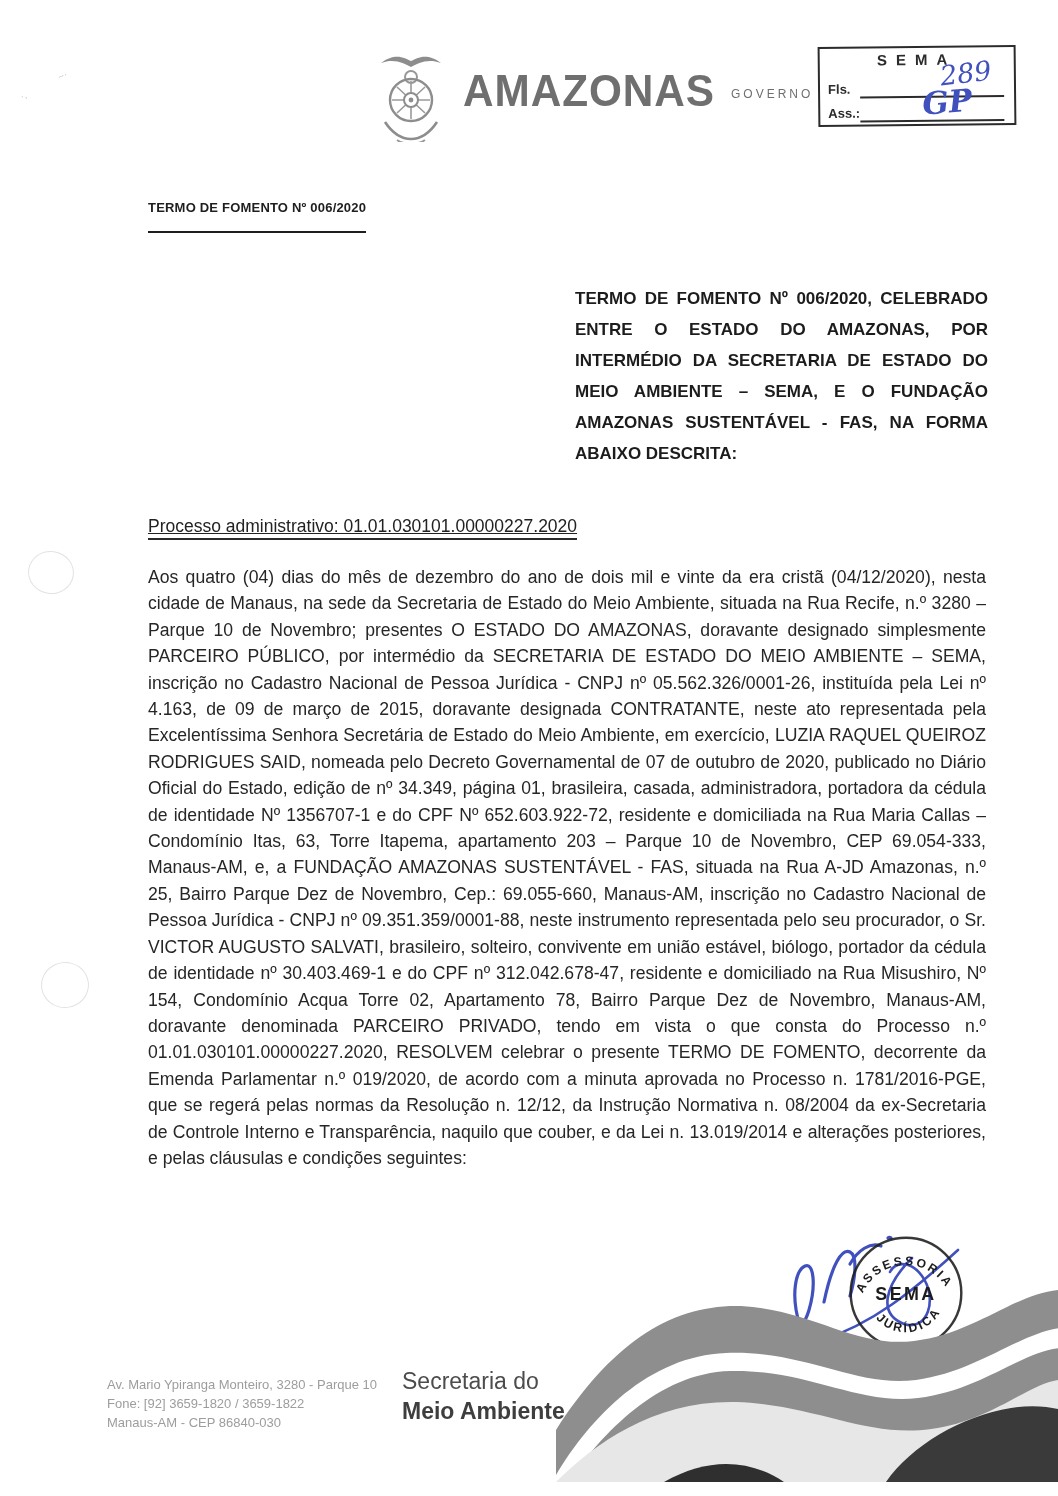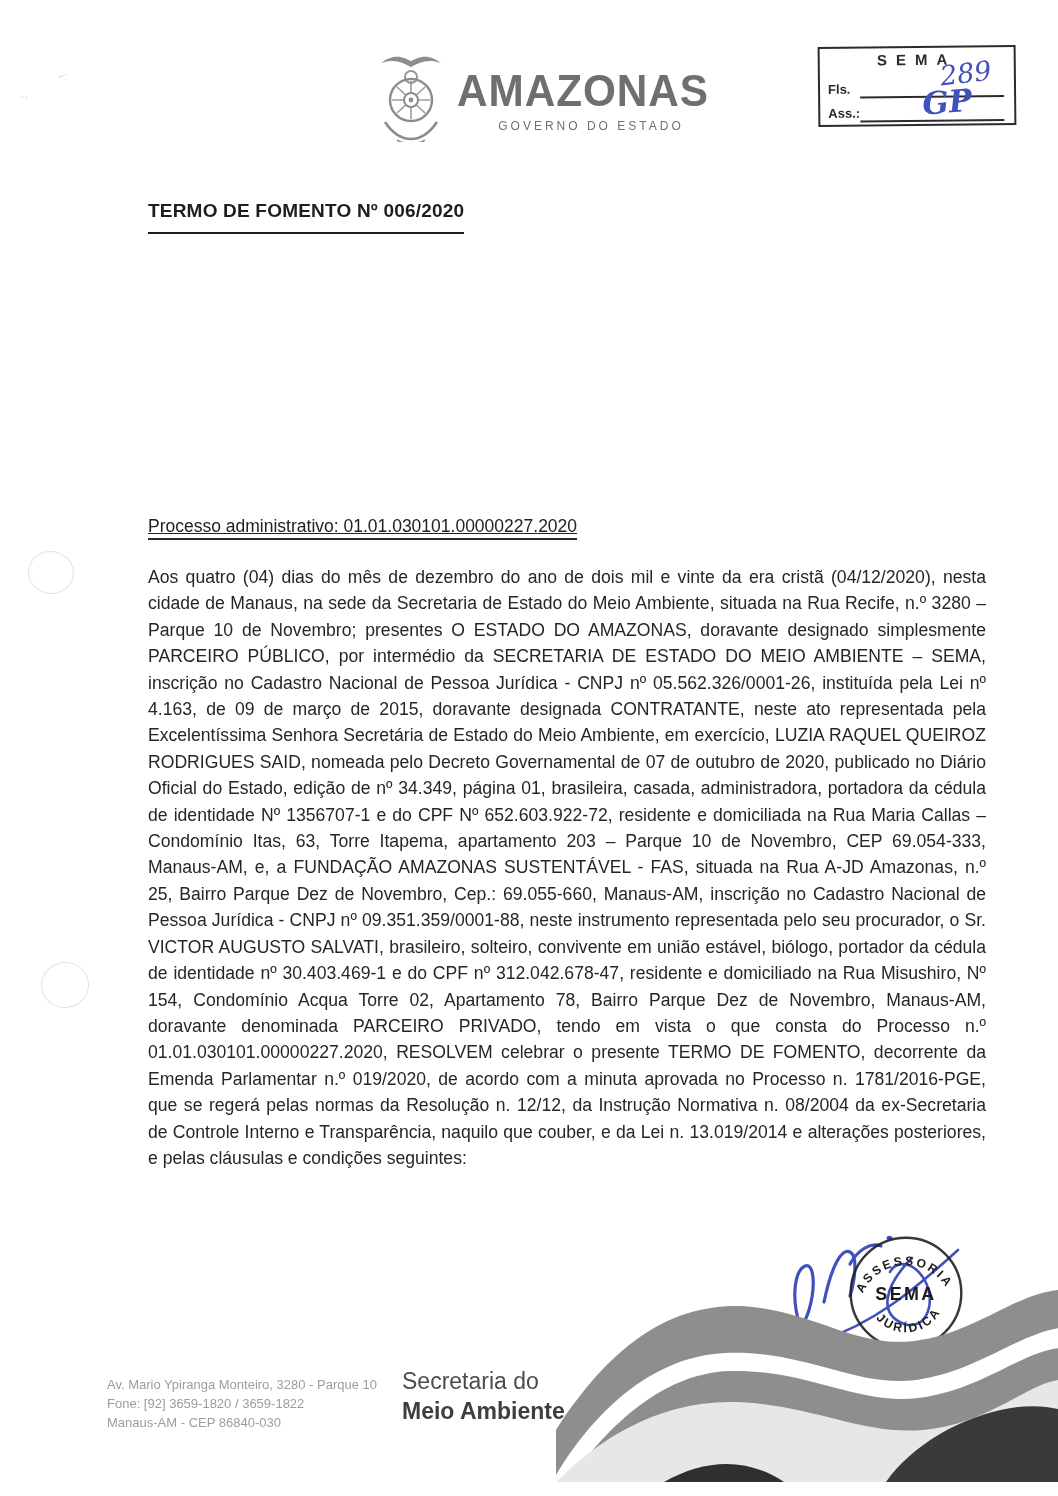--- a/index.html
+++ b/index.html
@@ -2,43 +2,43 @@
 <html><head>
 <meta charset="utf-8">
 <style>
   html,body{margin:0;padding:0;background:#f2f2f2;}
   .page{position:relative;width:1058px;height:1496px;background:#ffffff;
         font-family:"Liberation Sans",sans-serif;color:#2a2a2a;overflow:hidden;
         margin:0 auto;}
   
   .logo-group{position:absolute;left:375px;top:50px;display:flex;align-items:flex-start;}
   .logo-emblem{width:72px;height:92px;}
-  .logo-textcol{margin-left:10px;margin-top:18px;display:flex;flex-direction:column;align-items:center;}
+  .logo-textcol{margin-left:16px;margin-top:18px;display:flex;flex-direction:row;align-items:center;}
   .logo-name{font-size:45px;font-weight:bold;color:#6f6f6f;letter-spacing:1px;
              transform:scaleX(0.94);transform-origin:left;line-height:1;}
   .logo-sub{font-size:12px;font-weight:normal;color:#6f6f6f;letter-spacing:3px;margin-top:6px;}
   
   .stampbox{position:absolute;left:818px;top:46px;width:194px;height:76px;
             border:2.5px solid #2b2b2b;transform:rotate(-0.6deg);background:#fff;}
   .stampbox .hdr{text-align:center;font-size:15px;font-weight:bold;letter-spacing:9px;
                  color:#2b2b2b;margin-top:3px;}
   .fls-row,.ass-row{position:absolute;left:8px;right:10px;font-size:13px;font-weight:bold;color:#2b2b2b;}
   .fls-row{top:33px;} .ass-row{top:57px;}
   .fls-row .rule,.ass-row .rule{position:absolute;left:32px;right:0;bottom:-2px;border-bottom:2px solid #2b2b2b;}
   .hand{position:absolute;font-family:"DejaVu Serif",serif;font-style:italic;color:#4050bd;}
   .hand-289{right:22px;top:10px;font-size:27px;transform:rotate(-6deg);}
   .hand-gp{right:42px;top:36px;font-size:31px;transform:rotate(-4deg);font-weight:bold;}
   
   .punch{position:absolute;border:1.5px solid #e2e2e2;border-radius:50%;}
   .punch1{left:28px;top:551px;width:44px;height:41px;transform:rotate(8deg);}
   .punch2{left:41px;top:962px;width:46px;height:44px;transform:rotate(-6deg);}
   .speck{position:absolute;color:#cccccc;font-size:10px;transform:rotate(-30deg);}
   
-  .doc-title{position:absolute;left:148px;top:200px;font-size:19px;font-weight:bold;color:#1e1e1e;
-             border-bottom:2.5px solid #1e1e1e;padding-bottom:10px;letter-spacing:0.2px;}
+  .doc-title{position:absolute;left:148px;top:200px;font-size:13px;font-weight:bold;color:#1e1e1e;
+             border-bottom:2.5px solid #1e1e1e;padding-bottom:16px;letter-spacing:0.2px;}
   
   .preamble{position:absolute;left:575px;top:283px;width:413px;font-size:17px;font-weight:bold;
             line-height:31px;text-align:justify;color:#1c1c1c;}
   
   .processo{position:absolute;left:148px;top:516px;font-size:17.5px;color:#222;
             border-bottom:2px solid #2a2a2a;padding-bottom:1px;text-decoration:underline;}
   
   .body-par{position:absolute;left:148px;top:564px;width:838px;font-size:17.6px;
             line-height:26.4px;text-align:justify;color:#262626;}
   .body-par .b{font-weight:normal;}
@@ -92,20 +92,21 @@
     </div>
     <span class="hand hand-289">289</span>
     <span class="hand hand-gp">GP</span>
   </div>
 
   <div class="punch punch1"></div>
   <div class="punch punch2"></div>
 
   <div class="doc-title">TERMO DE FOMENTO Nº 006/2020</div>
 
+  <div class="preamble">TERMO DE FOMENTO Nº 006/2020, CELEBRADO ENTRE O ESTADO DO AMAZONAS, POR INTERMÉDIO DA SECRETARIA DE ESTADO DO MEIO AMBIENTE – SEMA, E O FUNDAÇÃO AMAZONAS SUSTENTÁVEL - FAS, NA FORMA ABAIXO DESCRITA:</div>
 
   <div class="processo">Processo administrativo: 01.01.030101.00000227.2020</div>
 
   <div class="body-par"><span>Aos quatro (04) dias do mês de dezembro do ano de dois mil e vinte da era cristã (04/12/2020), nesta cidade de Manaus, na sede da Secretaria de Estado do Meio Ambiente, situada na Rua Recife, n.º 3280 – Parque 10 de Novembro; presentes </span><span class="b">O ESTADO DO AMAZONAS</span><span>, doravante designado simplesmente </span><span class="b">PARCEIRO PÚBLICO,</span><span> por intermédio da </span><span class="b">SECRETARIA DE ESTADO DO MEIO AMBIENTE – SEMA,</span><span> inscrição no Cadastro Nacional de Pessoa Jurídica - CNPJ nº 05.562.326/0001-26, instituída pela Lei nº 4.163, de 09 de março de 2015, doravante designada </span><span class="b">CONTRATANTE,</span><span> neste ato representada pela Excelentíssima Senhora Secretária de Estado do Meio Ambiente, em exercício, </span><span class="b">LUZIA RAQUEL QUEIROZ RODRIGUES SAID</span><span>, nomeada pelo Decreto Governamental de 07 de outubro de 2020, publicado no Diário Oficial do Estado, edição de nº 34.349, página 01, brasileira, casada, administradora, portadora da cédula de identidade Nº 1356707-1 e do CPF Nº 652.603.922-72, residente e domiciliada na Rua Maria Callas – Condomínio Itas, 63, Torre Itapema, apartamento 203 – Parque 10 de Novembro, CEP 69.054-333, Manaus-AM, e, a </span><span class="b">FUNDAÇÃO AMAZONAS SUSTENTÁVEL - FAS</span><span>, situada na Rua A-JD Amazonas, n.º 25, Bairro Parque Dez de Novembro, Cep.: 69.055-660, Manaus-AM, inscrição no Cadastro Nacional de Pessoa Jurídica - CNPJ nº 09.351.359/0001-88, neste instrumento representada pelo seu procurador, o Sr. </span><span class="b">VICTOR AUGUSTO SALVATI</span><span>, brasileiro, solteiro, convivente em união estável, biólogo, portador da cédula de identidade nº 30.403.469-1 e do CPF nº 312.042.678-47, residente e domiciliado na Rua Misushiro, Nº 154, Condomínio Acqua Torre 02, Apartamento 78, Bairro Parque Dez de Novembro, Manaus-AM, doravante denominada </span><span class="b">PARCEIRO PRIVADO</span><span>, tendo em vista o que consta do Processo n.º 01.01.030101.00000227.2020, RESOLVEM celebrar o presente </span><span class="b">TERMO DE FOMENTO</span><span>, decorrente da Emenda Parlamentar n.º 019/2020, de acordo com a minuta aprovada no Processo n. 1781/2016-PGE, que se regerá pelas normas da Resolução n. 12/12, da Instrução Normativa n. 08/2004 da ex-Secretaria de Controle Interno e Transparência, naquilo que couber, e da Lei n. 13.019/2014 e alterações posteriores, e pelas cláusulas e condições seguintes:</span></div>
 
   <svg class="sig-svg" viewBox="0 0 250 135">
     <g fill="none" stroke="#4050bd" stroke-width="3.2" stroke-linecap="round">
       <path d="M38,98 C28,66 34,42 43,38 C52,34 54,58 47,82 C43,96 34,106 30,96"></path>
       <path d="M62,74 C70,36 80,20 88,24 C96,28 93,52 88,68"></path>
       <path d="M88,36 C96,22 108,14 119,18"></path>

